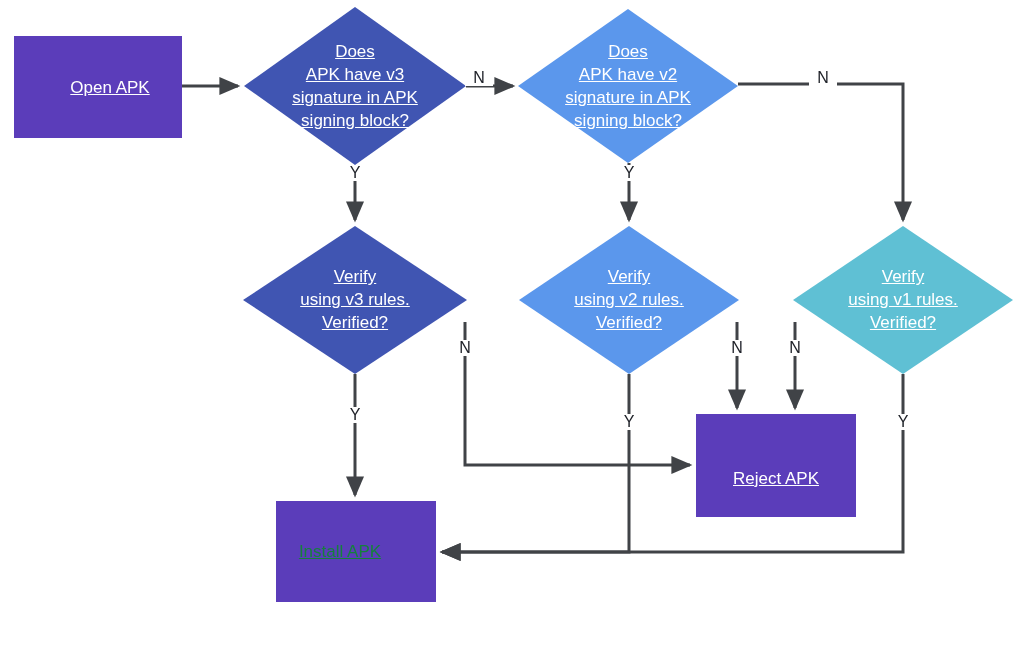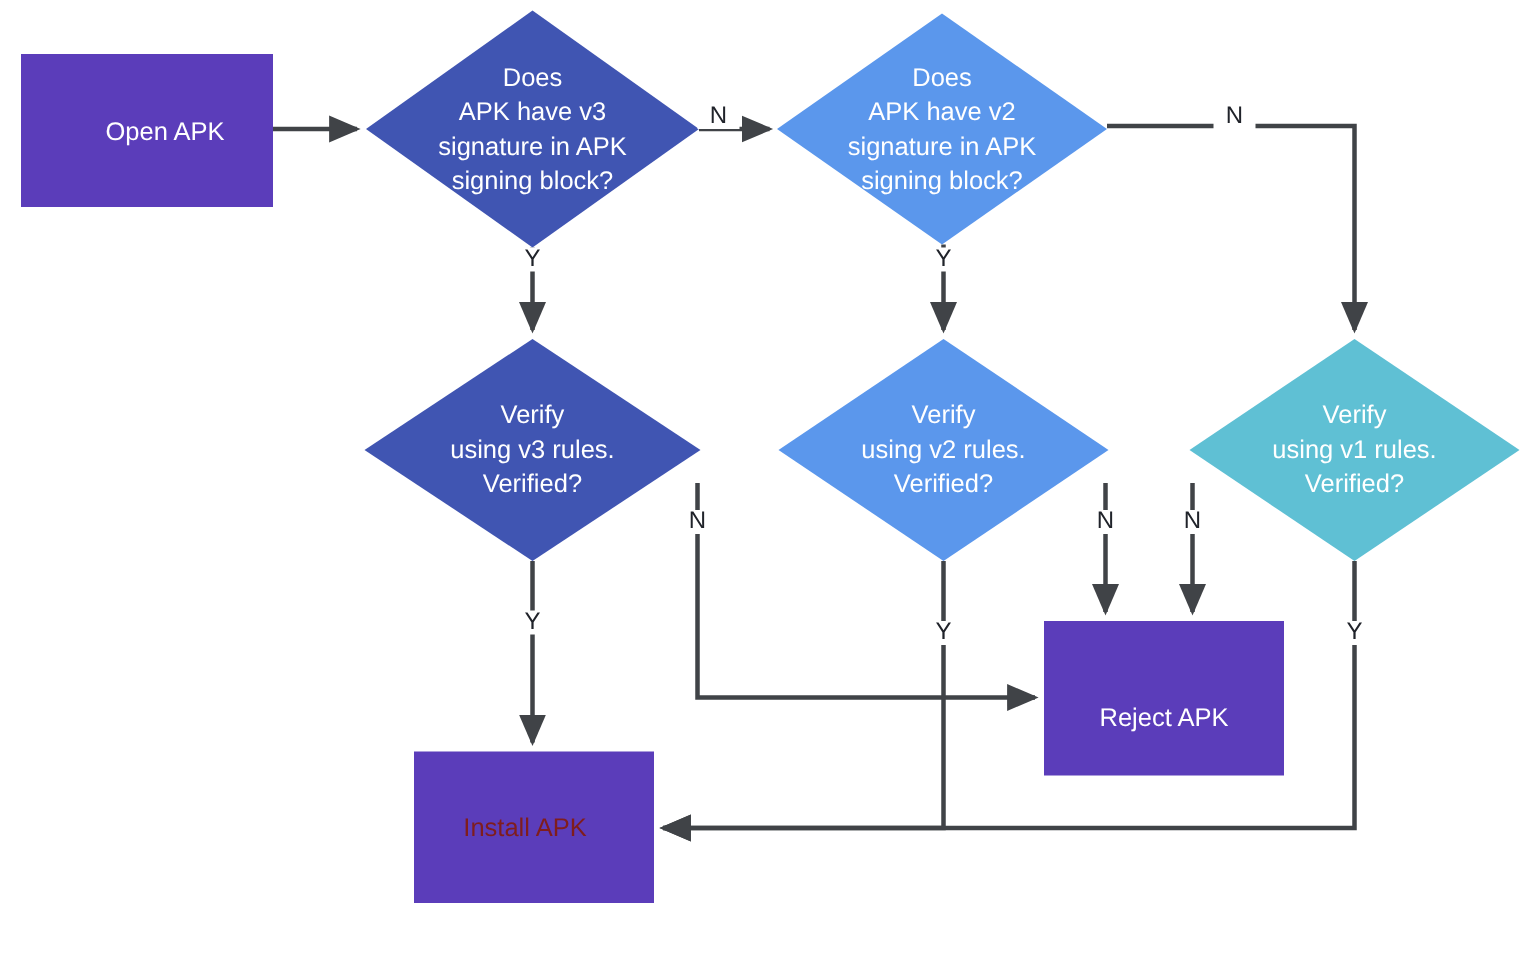--- a/index.html
+++ b/index.html
@@ -26,20 +26,21 @@
   }
   .node-label {
     position: absolute;
     color: #ffffff;
     font-size: 17px;
     line-height: 23px;
     text-align: center;
     white-space: pre-line;
     pointer-events: none;
     font-family: "Liberation Sans", sans-serif;
+    text-decoration: underline;
   }
   .edge-label {
     position: absolute;
     color: #20232a;
     font-size: 16px;
     line-height: 16px;
     text-align: center;
     font-family: "Liberation Sans", sans-serif;
   }
 </style>
@@ -100,15 +101,15 @@
       <div class="node-label" style="left: 268.2px; top: 240.8px; width: 173.6px; height: 118.4px; display: flex; align-items: center; justify-content: center; color: rgb(255, 255, 255);">Verify
 using v3 rules.
 Verified?</div>
       <div class="node-label" style="left: 543.75px; top: 240.8px; width: 170.5px; height: 118.4px; display: flex; align-items: center; justify-content: center; color: rgb(255, 255, 255);">Verify
 using v2 rules.
 Verified?</div>
       <div class="node-label" style="left: 817.75px; top: 240.8px; width: 170.5px; height: 118.4px; display: flex; align-items: center; justify-content: center; color: rgb(255, 255, 255);">Verify
 using v1 rules.
 Verified?</div>
       <div class="node-label" style="left: 696px; top: 414px; width: 160px; height: 128px; display: flex; align-items: center; justify-content: center; color: rgb(255, 255, 255);">Reject APK</div>
-      <div class="node-label" style="left: 270px; top: 501px; width: 160px; height: 101px; display: flex; align-items: center; justify-content: center; color: #7f1d1d;">Install APK</div>
+      <div class="node-label" style="left: 260px; top: 501px; width: 160px; height: 101px; display: flex; align-items: center; justify-content: center; color: #15803d;">Install APK</div>
     </div>
 </div>
 
 </body></html>

